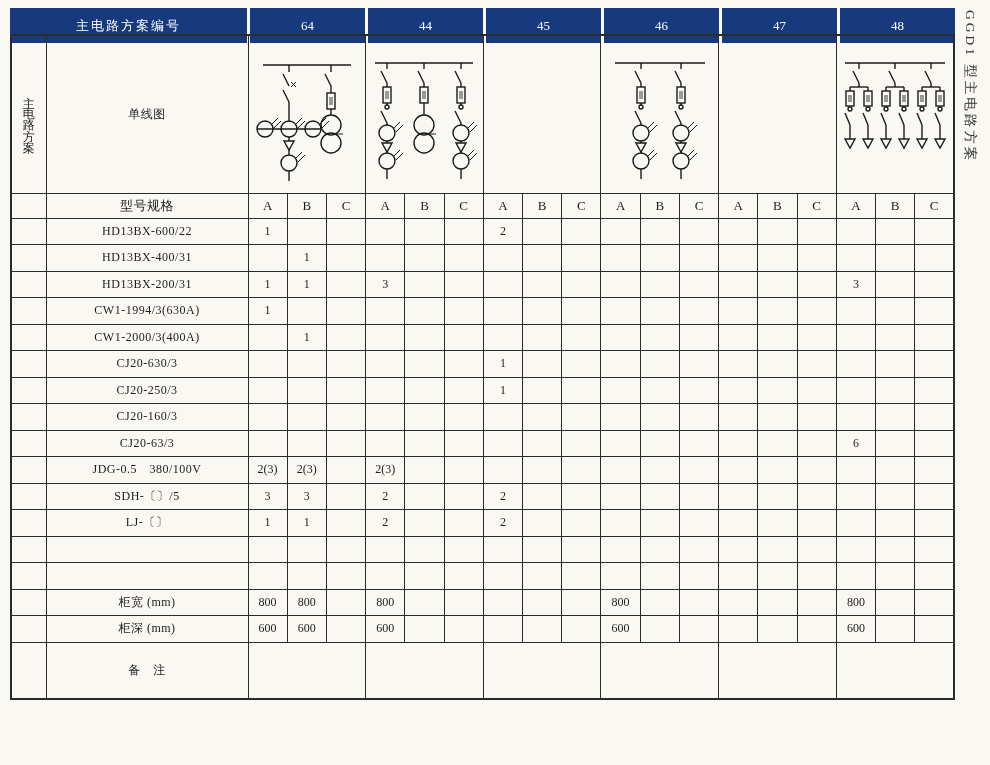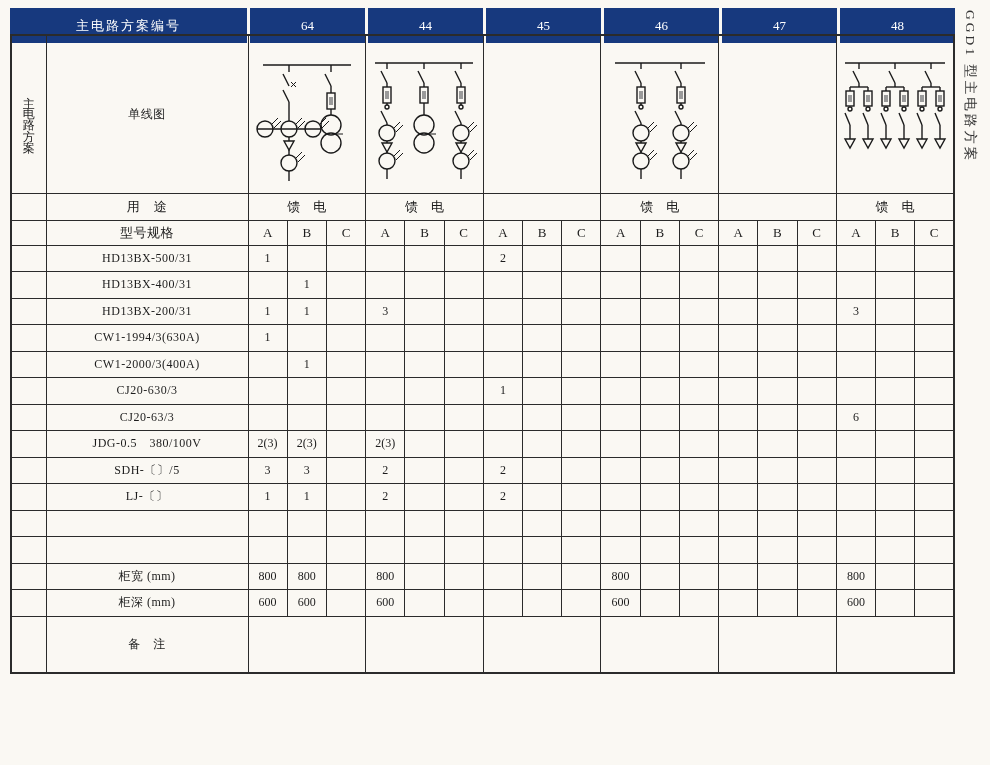--- a/index.html
+++ b/index.html
@@ -285,30 +285,20 @@
                 <line x1="98" y1="74" x2="103" y2="86"></line>
             <line x1="85" y1="86" x2="85" y2="100"></line>
                 <line x1="103" y1="86" x2="103" y2="100"></line>
             <path d="M80,100 h10 l-5,9 z"></path>
                 <path d="M98,100 h10 l-5,9 z"></path>
           </g>
         </svg>
       </td>
     </tr>
 
-    <tr class="usage-row">
-      <td></td>
-      <td class="lbl">用　途</td>
-      <td colspan="3">馈　电</td>
-      <td colspan="3">馈　电</td>
-      <td colspan="3"></td>
-      <td colspan="3">馈　电</td>
-      <td colspan="3"></td>
-      <td colspan="3">馈　电</td>
-    </tr>
 
     <tr class="spec-row" id="spec-row">
       <td></td>
       <td class="lbl">型号规格</td>
     <td class="c">A</td>
           <td class="c">B</td>
           <td class="c">C</td>
           <td class="c">A</td>
           <td class="c">B</td>
           <td class="c">C</td>
@@ -323,21 +313,21 @@
           <td class="c">C</td>
           <td class="c">A</td>
           <td class="c">B</td>
           <td class="c">C</td>
         </tr>
 
     </tbody>
       <tbody id="component-rows">
         <tr class="comp-row">
           <td></td>
-          <td class="lbl">HD13BX-500/31</td>
+          <td class="lbl">HD13BX-600/22</td>
           <td class="c">1</td>
           <td class="c"></td>
           <td class="c"></td>
           <td class="c"></td>
           <td class="c"></td>
           <td class="c"></td>
           <td class="c">2</td>
           <td class="c"></td>
           <td class="c"></td>
           <td class="c"></td>
@@ -441,20 +431,64 @@
         <tr class="comp-row">
           <td></td>
           <td class="lbl">CJ20-630/3</td>
           <td class="c"></td>
           <td class="c"></td>
           <td class="c"></td>
           <td class="c"></td>
           <td class="c"></td>
           <td class="c"></td>
           <td class="c">1</td>
+          <td class="c"></td>
+          <td class="c"></td>
+          <td class="c"></td>
+          <td class="c"></td>
+          <td class="c"></td>
+          <td class="c"></td>
+          <td class="c"></td>
+          <td class="c"></td>
+          <td class="c"></td>
+          <td class="c"></td>
+          <td class="c"></td>
+        </tr>
+        <tr class="comp-row">
+          <td></td>
+          <td class="lbl">CJ20-250/3</td>
+          <td class="c"></td>
+          <td class="c"></td>
+          <td class="c"></td>
+          <td class="c"></td>
+          <td class="c"></td>
+          <td class="c"></td>
+          <td class="c">1</td>
+          <td class="c"></td>
+          <td class="c"></td>
+          <td class="c"></td>
+          <td class="c"></td>
+          <td class="c"></td>
+          <td class="c"></td>
+          <td class="c"></td>
+          <td class="c"></td>
+          <td class="c"></td>
+          <td class="c"></td>
+          <td class="c"></td>
+        </tr>
+        <tr class="comp-row">
+          <td></td>
+          <td class="lbl">CJ20-160/3</td>
+          <td class="c"></td>
+          <td class="c"></td>
+          <td class="c"></td>
+          <td class="c"></td>
+          <td class="c"></td>
+          <td class="c"></td>
+          <td class="c"></td>
           <td class="c"></td>
           <td class="c"></td>
           <td class="c"></td>
           <td class="c"></td>
           <td class="c"></td>
           <td class="c"></td>
           <td class="c"></td>
           <td class="c"></td>
           <td class="c"></td>
           <td class="c"></td>

